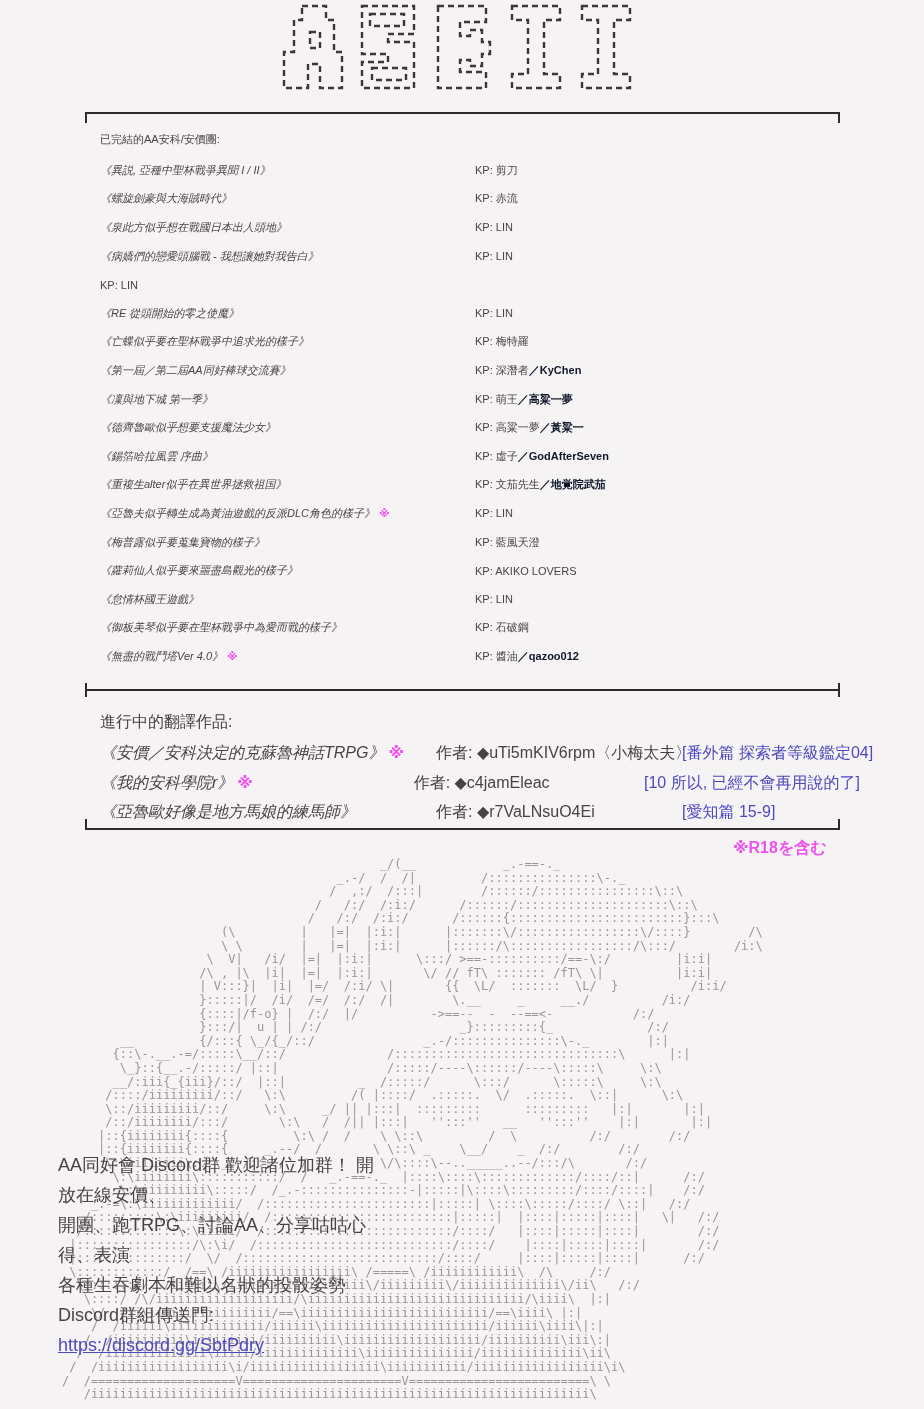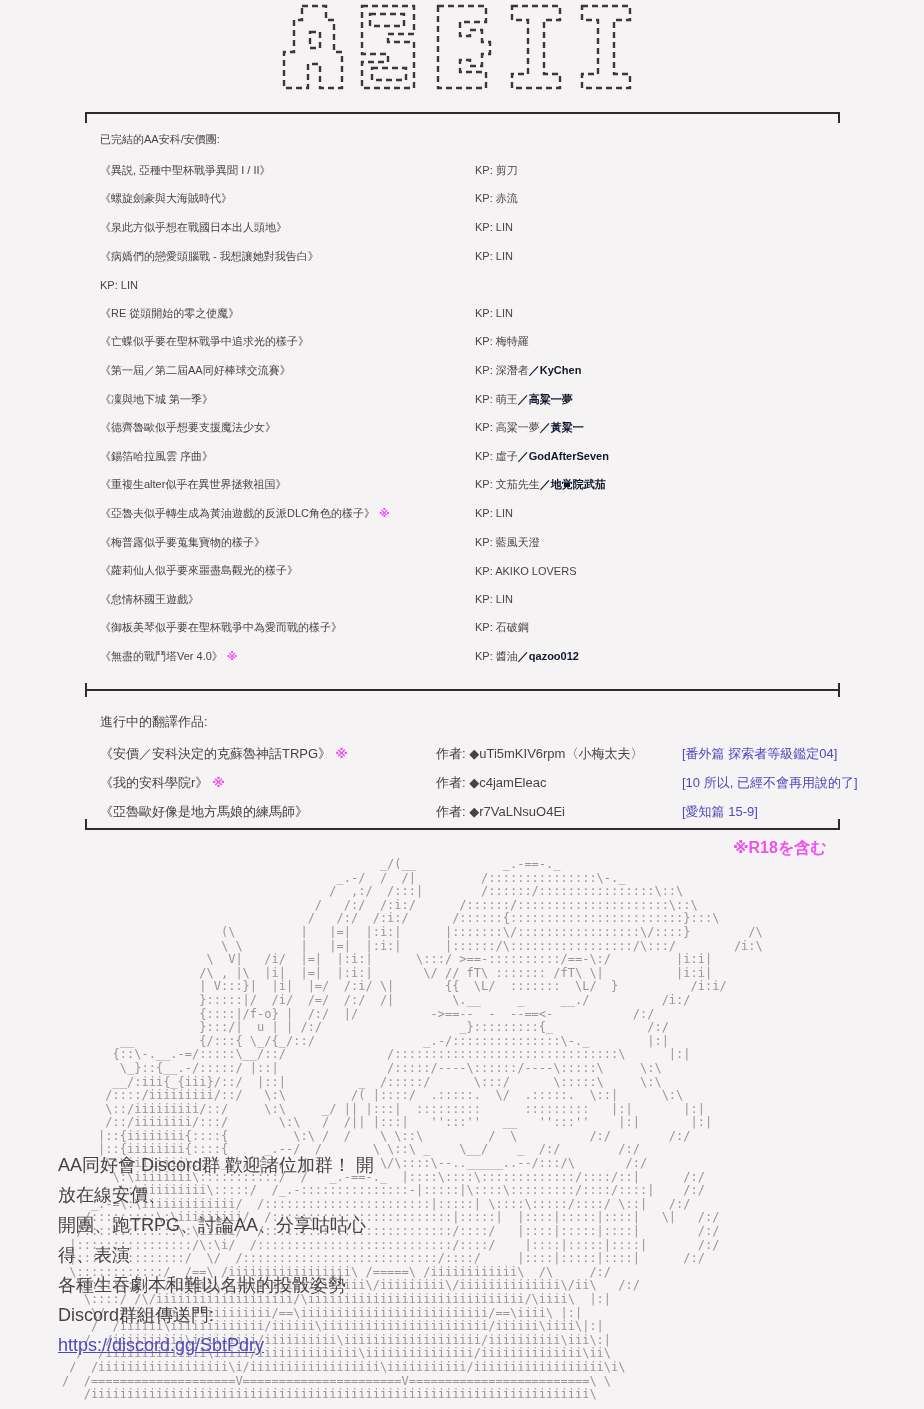--- a/index.html
+++ b/index.html
@@ -17,25 +17,25 @@
     border-top:2px solid #2e2a2e;border-left:2px solid #2e2a2e;border-right:2px solid #2e2a2e;}
   .divider-mid{position:absolute;left:85px;top:683px;width:751px;height:14px;
     border-left:2px solid #2e2a2e;border-right:2px solid #2e2a2e;}
   .divider-mid .line{margin-top:6px;border-top:2px solid #2e2a2e;}
   .bracket-bottom{position:absolute;left:85px;top:819px;width:751px;height:9px;
     border-bottom:2px solid #2e2a2e;border-left:2px solid #2e2a2e;border-right:2px solid #2e2a2e;}
   
   .completed{position:absolute;left:100px;top:122px;width:740px;font-size:11px;}
   .sec-header{height:34px;line-height:34px;}
   .row{display:flex;height:28.6px;align-items:center;}
-  .row .title{width:375px;white-space:nowrap;overflow:visible;}
+  .row .title{width:375px;white-space:nowrap;overflow:visible;font-style:italic;}
   .row .kp{white-space:nowrap;}
   .mark{color:#ee52ee;font-weight:bold;margin-left:4px;}
   .alt{color:#0f172a;font-weight:bold;}
-  .ongoing{position:absolute;left:100px;top:705px;width:760px;font-size:13px;}
+  .ongoing{position:absolute;left:100px;top:705px;width:760px;font-size:16px;}
   .ongoing .row{height:29.4px;gap:36px;}
   .ongoing .title{width:300px;}
   .ongoing .author{width:210px;white-space:nowrap;}
   .ongoing .lnk{color:#4d49bd;white-space:nowrap;text-decoration:none;}
   
   .r18{position:absolute;left:733px;top:838px;font-size:16px;font-weight:bold;color:#ee52ee;}
   
   .discord{position:absolute;left:58px;top:1150px;width:330px;font-size:18px;line-height:30px;z-index:3;}
   .discord .url{color:#4d49bd;text-decoration:underline;}
   

